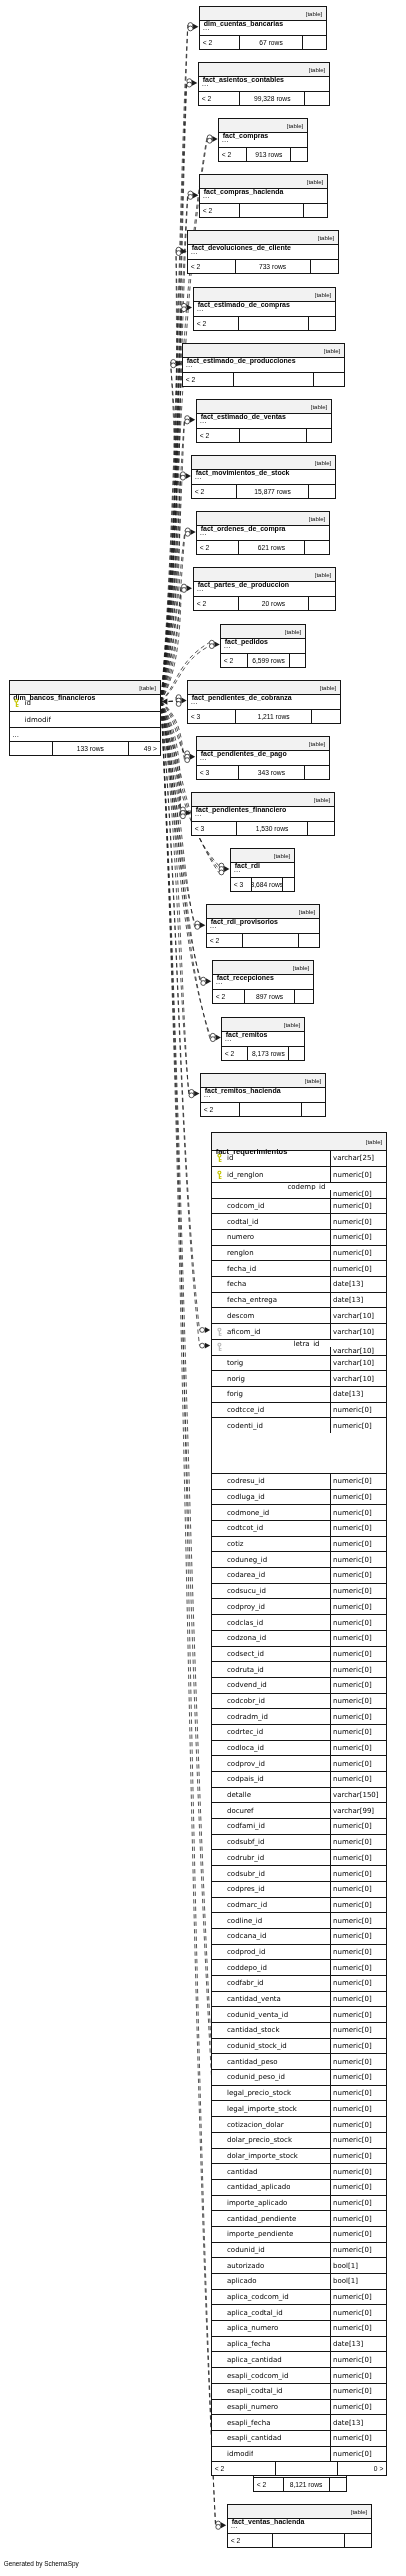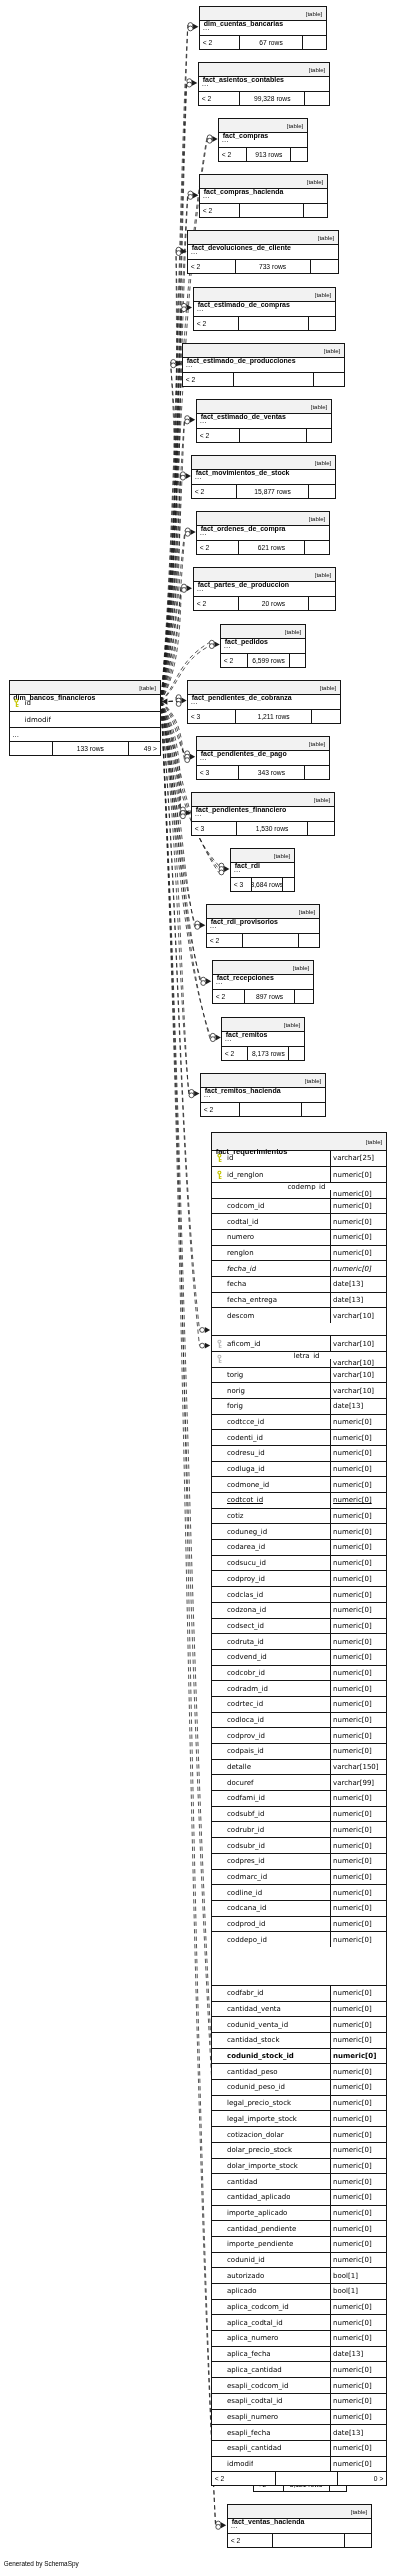--- a/index.html
+++ b/index.html
@@ -515,37 +515,37 @@
         <div class="col-type">numeric[0]</div>
       </div>
       <div class="col-row" style="height: 15.7px;">
         <div class="col-name">numero</div>
         <div class="col-type">numeric[0]</div>
       </div>
       <div class="col-row" style="height: 15.7px;">
         <div class="col-name">renglon</div>
         <div class="col-type">numeric[0]</div>
       </div>
-      <div class="col-row" style="height: 15.7px; font-style: italic;">
+      <div class="col-row" style="height: 15.7px;">
         <div class="col-name">fecha_id</div>
         <div class="col-type">numeric[0]</div>
       </div>
       <div class="col-row" style="height: 15.7px;">
         <div class="col-name">fecha</div>
         <div class="col-type">date[13]</div>
       </div>
       <div class="col-row" style="height: 15.7px;">
         <div class="col-name">fecha_entrega</div>
         <div class="col-type">date[13]</div>
       </div>
       <div class="col-row" style="height: 15.7px;">
         <div class="col-name">descom</div>
         <div class="col-type">varchar[10]</div>
       </div>
-      <div class="col-row" style="height: 15.7px; margin-top: 12px;">
+      <div class="col-row" style="height: 15.7px;">
         <div class="key-slot"><svg width="5.3" height="9" viewBox="0 0 10 17">
             <circle cx="4.5" cy="4" r="2.8" fill="none" stroke="#bdbdbd" stroke-width="2.2"></circle>
             <line x1="4.5" y1="6.8" x2="4.5" y2="16" stroke="#bdbdbd" stroke-width="2.2"></line>
             <line x1="4.5" y1="11.5" x2="8.5" y2="11.5" stroke="#bdbdbd" stroke-width="1.8"></line>
             <line x1="4.5" y1="15" x2="8.5" y2="15" stroke="#bdbdbd" stroke-width="1.8"></line>
           </svg></div>
         <div class="col-name">aficom_id</div>
         <div class="col-type">varchar[10]</div>
       </div>
       <div class="col-row" style="height: 15.7px; flex-direction: column;">
@@ -571,33 +571,33 @@
         <div class="col-type">date[13]</div>
       </div>
       <div class="col-row" style="height: 15.7px;">
         <div class="col-name">codtcce_id</div>
         <div class="col-type">numeric[0]</div>
       </div>
       <div class="col-row" style="height: 15.7px;">
         <div class="col-name">codenti_id</div>
         <div class="col-type">numeric[0]</div>
       </div>
-      <div class="col-row" style="height: 15.7px;">
+      <div class="col-row" style="height: 15.7px; margin-top: 40px;">
         <div class="col-name">codresu_id</div>
         <div class="col-type">numeric[0]</div>
       </div>
       <div class="col-row" style="height: 15.7px;">
         <div class="col-name">codluga_id</div>
         <div class="col-type">numeric[0]</div>
       </div>
       <div class="col-row" style="height: 15.7px;">
         <div class="col-name">codmone_id</div>
         <div class="col-type">numeric[0]</div>
       </div>
-      <div class="col-row" style="height: 15.7px; text-decoration: underline;">
+      <div class="col-row" style="height: 15.7px;">
         <div class="col-name">codtcot_id</div>
         <div class="col-type">numeric[0]</div>
       </div>
       <div class="col-row" style="height: 15.7px;">
         <div class="col-name">cotiz</div>
         <div class="col-type">numeric[0]</div>
       </div>
       <div class="col-row" style="height: 15.7px;">
         <div class="col-name">coduneg_id</div>
         <div class="col-type">numeric[0]</div>
@@ -699,37 +699,37 @@
         <div class="col-type">numeric[0]</div>
       </div>
       <div class="col-row" style="height: 15.7px;">
         <div class="col-name">codprod_id</div>
         <div class="col-type">numeric[0]</div>
       </div>
       <div class="col-row" style="height: 15.7px; justify-content: flex-end;">
         <div class="col-name">coddepo_id</div>
         <div class="col-type">numeric[0]</div>
       </div>
-      <div class="col-row" style="height: 15.7px; margin-top: 38px;">
+      <div class="col-row" style="height: 15.7px;">
         <div class="col-name">codfabr_id</div>
         <div class="col-type">numeric[0]</div>
       </div>
       <div class="col-row" style="height: 15.7px;">
         <div class="col-name">cantidad_venta</div>
         <div class="col-type">numeric[0]</div>
       </div>
       <div class="col-row" style="height: 15.7px;">
         <div class="col-name">codunid_venta_id</div>
         <div class="col-type">numeric[0]</div>
       </div>
       <div class="col-row" style="height: 15.7px;">
         <div class="col-name">cantidad_stock</div>
         <div class="col-type">numeric[0]</div>
       </div>
-      <div class="col-row" style="height: 15.7px; font-weight: bold;">
+      <div class="col-row" style="height: 15.7px;">
         <div class="col-name">codunid_stock_id</div>
         <div class="col-type">numeric[0]</div>
       </div>
       <div class="col-row" style="height: 15.7px;">
         <div class="col-name">cantidad_peso</div>
         <div class="col-type">numeric[0]</div>
       </div>
       <div class="col-row" style="height: 15.7px; gap: 24px;">
         <div class="col-name">codunid_peso_id</div>
         <div class="col-type">numeric[0]</div>

